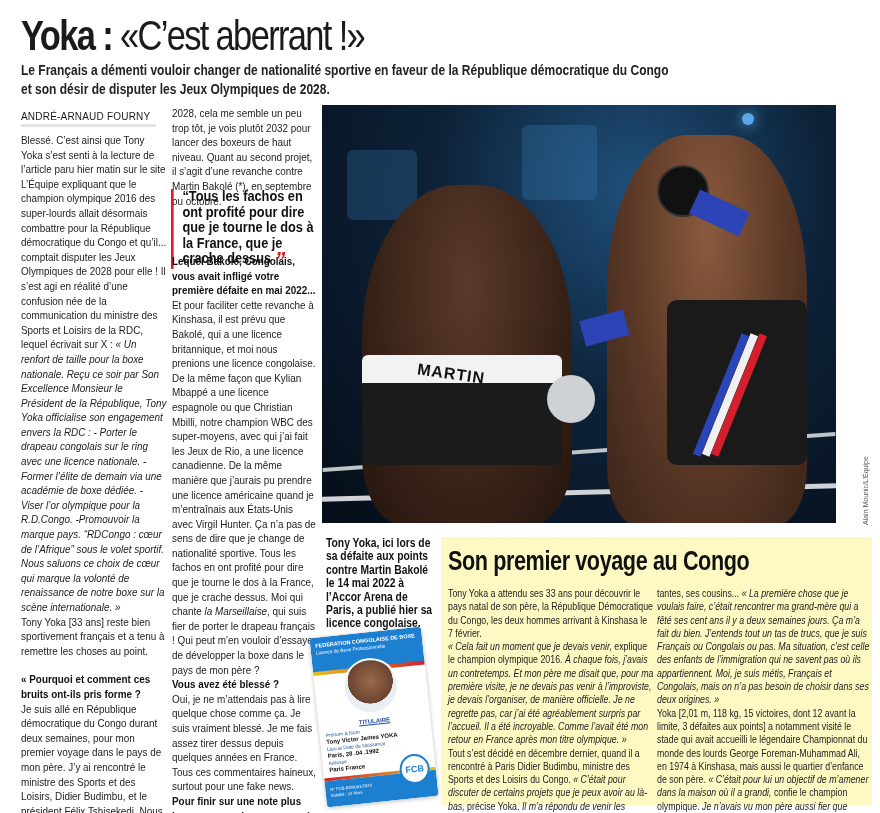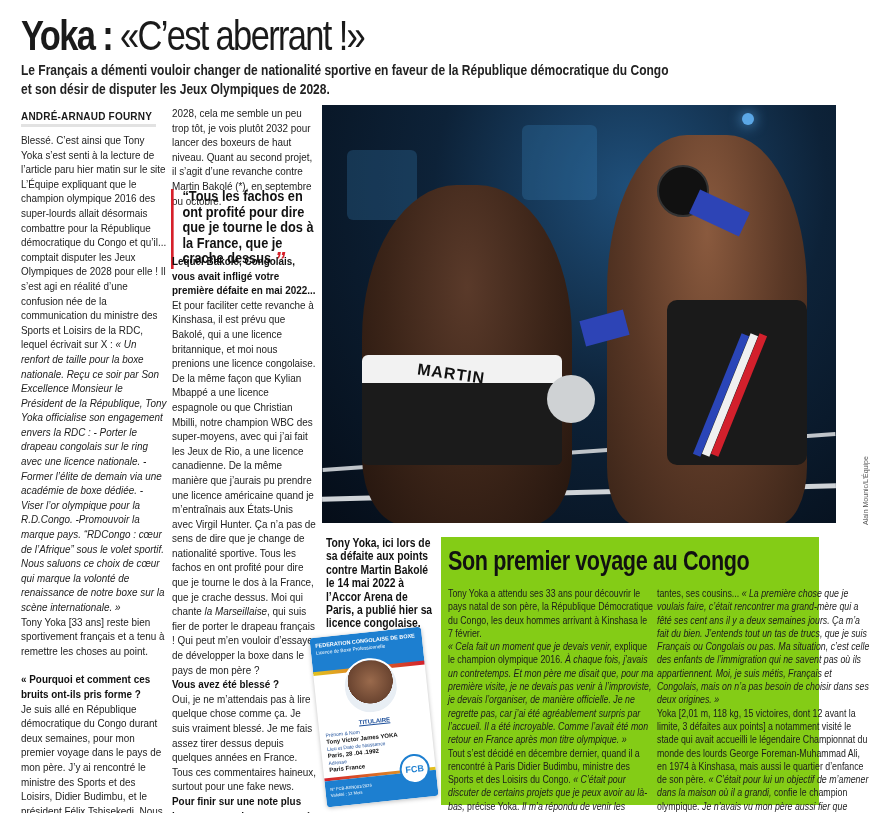--- a/index.html
+++ b/index.html
@@ -20,21 +20,21 @@
   }
 
   .col {
     position: absolute; font-size: 11.5px; line-height: 14.6px; color: #222;
     transform: scaleX(0.86); transform-origin: left top;
   }
   .col p { margin: 0; }
   .col .q { font-style: italic; }
   .col .b { font-weight: bold; color: #111; }
   .byline {
-    position: absolute; left: 21px; top: 111px; font-size: 10px; font-weight: bold;
+    position: absolute; left: 21px; top: 111px; font-size: 10px; font-weight: normal;
     letter-spacing: 0.2px; color: #1a1a1a;
   }
   .byline-rule { position: absolute; left: 21px; top: 124px; width: 135px; height: 3px; background: #e2e2e2; }
 
   .pullquote {
     position: absolute; left: 171px; top: 189px; width: 140px;
     border-left: 3px solid #d6202a; padding-left: 10px;
     font-size: 14.5px; line-height: 15.5px; font-weight: bold; color: #111;
     transform: scaleX(0.88); transform-origin: left top; width: 165px;
   }
@@ -85,22 +85,22 @@
   .license .lic-band { position: absolute; left: 0; top: 34px; width: 100%; height: 4px; background: linear-gradient(90deg, #e3c21e, #d3202c); }
   .license .lic-photo { position: absolute; left: 28px; top: 26px; width: 56px; height: 56px; border-radius: 50%; background: radial-gradient(circle at 50% 40%, #9a6a4c 0%, #6a4430 55%, #e8eef4 56%); border: 2px solid #fff; }
   .license .lic-body { position: absolute; left: 6px; top: 86px; width: 100px; font-size: 5px; line-height: 7px; color: #1d4f9a; }
   .license .lic-body .tit { display: block; text-align: center; font-weight: bold; text-decoration: underline; font-size: 6px; margin-bottom: 2px; }
   .license .lic-body .val { color: #111; font-weight: bold; font-size: 6px; }
   .license .lic-bottom { position: absolute; left: 0; bottom: 0; width: 100%; height: 26px; background: #1d7fd0; color: #fff; font-size: 4.2px; padding: 6px 5px; line-height: 6px; }
   .license .lic-band2 { position: absolute; left: 0; bottom: 26px; width: 100%; height: 3px; background: linear-gradient(90deg, #d3202c, #e3c21e); }
   .license .lic-logo { position: absolute; right: 6px; bottom: 14px; width: 30px; height: 30px; border-radius: 50%; background: #fff; border: 2px solid #1d7fd0; color: #1d7fd0; font-weight: bold; font-size: 9px; text-align: center; line-height: 26px; }
 
   .sidebar {
-    position: absolute; left: 441px; top: 537px; width: 378px; height: 268px;
-    background: #84cc16;
+    position: absolute; left: 441px; top: 537px; width: 431px; height: 268px;
+    background: #fef9c3;
   }
   .sidebar-title {
     position: absolute; left: 7px; top: 9px; font-size: 27px; font-weight: bold; color: #111;
     line-height: 30px; letter-spacing: -0.5px; transform: scaleX(0.8); transform-origin: left top; white-space: nowrap;
   }
   .sb-col {
     position: absolute; top: 50px; font-size: 11px; line-height: 13.3px; color: #1c1c1c;
     transform: scaleX(0.8); transform-origin: left top;
   }
   .sb-col .q { font-style: italic; }

